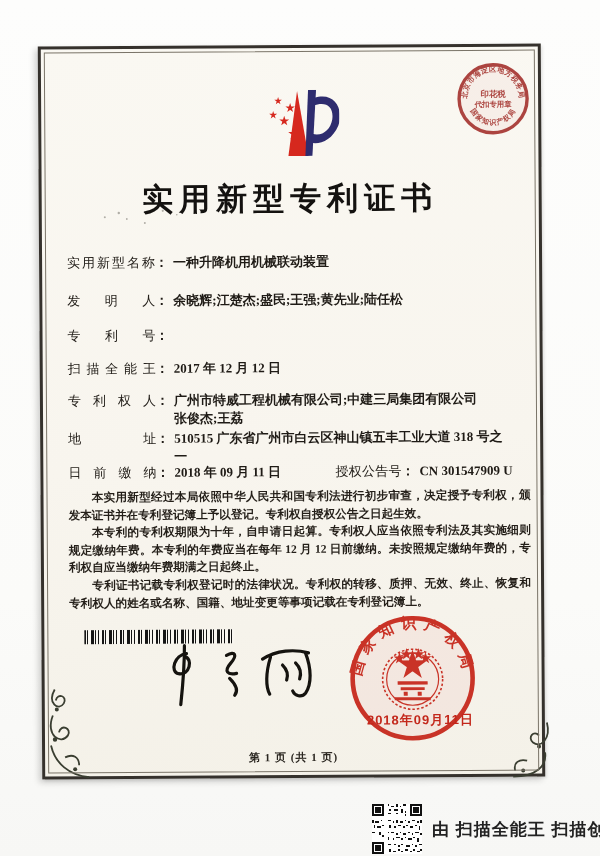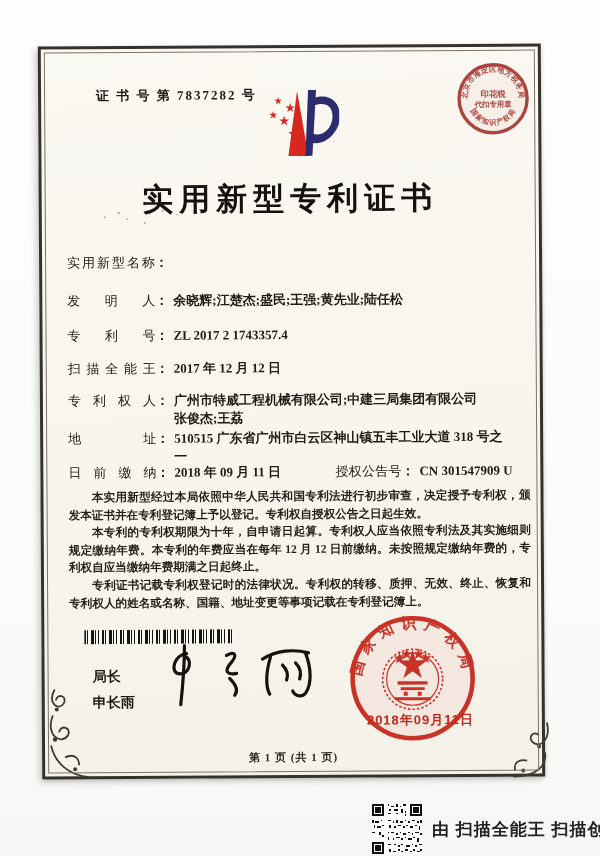--- a/index.html
+++ b/index.html
@@ -71,21 +71,20 @@
     position:absolute;left:372px;top:804px;display:flex;align-items:center;gap:10px;
     font-family:"Liberation Sans","DejaVu Sans",sans-serif;
   }
   .scan-credit .txt{font-size:17px;font-weight:bold;color:#222;letter-spacing:1px;white-space:nowrap;}
 </style>
 </head>
 <body>
 
 <div class="paper">
 
-  <div class="cert-no">证 书 号 第 7837282 号</div>
 
   <svg class="tax-stamp" width="84" height="84" viewBox="0 0 84 84">
     <defs>
       <path id="arcTop" d="M17,48 A26,26 0 1 1 67,48"></path>
       <path id="arcBot" d="M18,50 A25,25 0 0 0 66,50"></path>
       <path id="st" d="M0,-1 L0.588,0.809 L-0.951,-0.309 L0.951,-0.309 L-0.588,0.809 Z"></path>
     </defs>
     <circle cx="42" cy="42" r="34" fill="rgba(176,56,50,0.05)" stroke="#a8322e" stroke-width="3.4"></circle>
     <text font-size="7.2" fill="#a8322e" font-weight="bold" letter-spacing="0.4">
       <textPath href="#arcTop" startOffset="50%" text-anchor="middle">北京市海淀区地方税务局</textPath>
@@ -121,32 +120,32 @@
         <circle cx="30" cy="18" r="0.9"></circle>
       <circle cx="48" cy="22" r="1"></circle>
         <circle cx="66" cy="10" r="1.1"></circle>
         <circle cx="80" cy="14" r="0.8"></circle>
     </g>
   </svg>
 
   <div class="row" style="top:205px">
     <span class="flabel">实用新型名称</span>
       <span class="colon">：</span>
+    <span class="fval">一种升降机用机械联动装置</span>
   </div>
 
   <div class="row" style="top:243px">
     <span class="flabel">发明人</span>
       <span class="colon">：</span>
     <span class="fval">余晓辉;江楚杰;盛民;王强;黄先业;陆任松</span>
   </div>
 
   <div class="row" style="top:278px">
     <span class="flabel">专利号</span>
       <span class="colon">：</span>
-    <span class="fval">ZL 2017 2 1743357.4</span>
   </div>
 
   <div class="row" style="top:311px">
     <span class="flabel">扫描全能王</span>
       <span class="colon">：</span>
     <span class="fval">2017 年 12 月 12 日</span>
   </div>
 
   <div class="row" style="top:343px">
     <span class="flabel">专利权人</span>
@@ -178,24 +177,20 @@
   </div>
 
   <div class="paras">
     <p>本实用新型经过本局依照中华人民共和国专利法进行初步审查，决定授予专利权，颁发本证书并在专利登记簿上予以登记。专利权自授权公告之日起生效。</p>
     <p>本专利的专利权期限为十年，自申请日起算。专利权人应当依照专利法及其实施细则规定缴纳年费。本专利的年费应当在每年 12 月 12 日前缴纳。未按照规定缴纳年费的，专利权自应当缴纳年费期满之日起终止。</p>
     <p>专利证书记载专利权登记时的法律状况。专利权的转移、质押、无效、终止、恢复和专利权人的姓名或名称、国籍、地址变更等事项记载在专利登记簿上。</p>
   </div>
 
   <div class="barcode"></div>
 
-  <div class="commissioner">
-    <div>局长</div>
-    <div>申长雨</div>
-  </div>
 
   <svg class="sig" width="180" height="70" viewBox="0 0 180 70">
     <g fill="none" stroke="#15130f" stroke-width="3.2" stroke-linecap="round">
       <path d="M34,13 C22,14 17,31 26,33 C37,35 41,18 32,16"></path>
       <path d="M32,5 C32,22 30,46 28,64"></path>
       <path d="M74,15 C83,10 85,15 78,23 C71,31 75,35 84,33"></path>
       <path d="M77,38 C83,44 86,50 82,55"></path>
       <path d="M110,19 C124,10 142,9 156,13"></path>
       <path d="M118,17 C113,33 113,47 117,54"></path>
       <path d="M153,13 C159,29 159,44 153,53 C149,58 142,56 140,51"></path>

